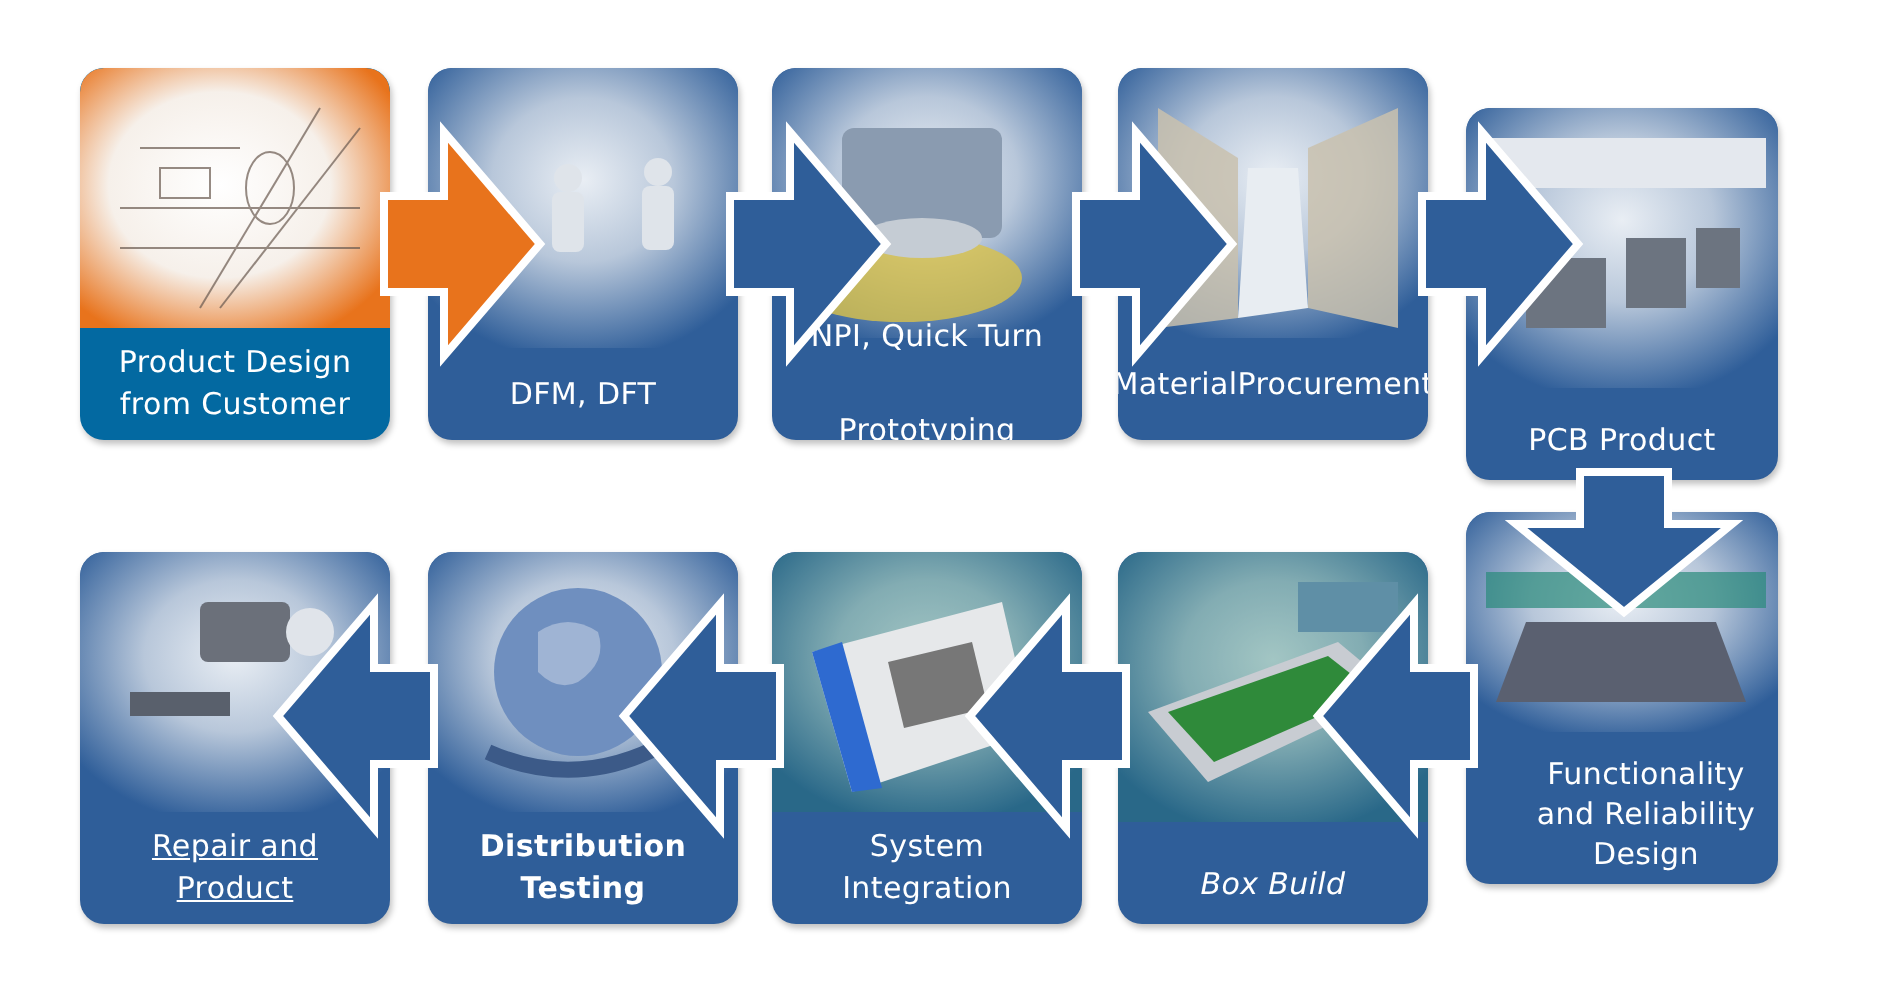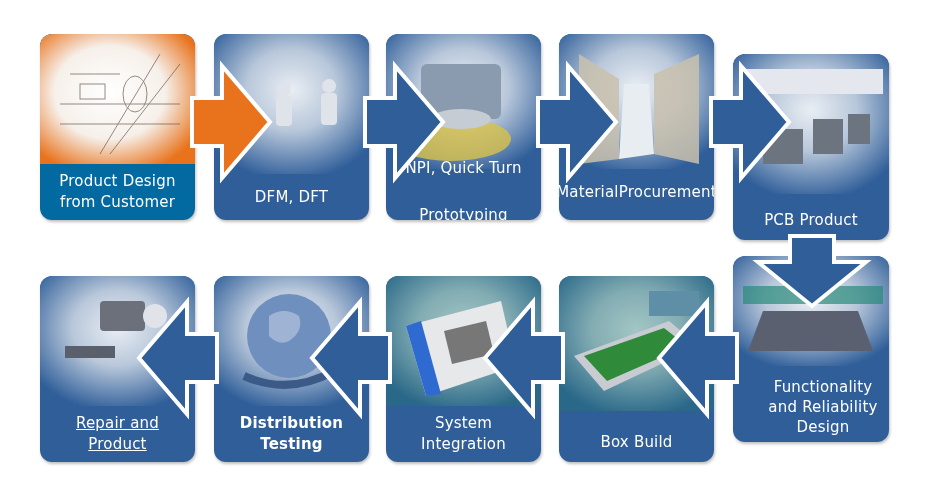--- a/index.html
+++ b/index.html
@@ -107,21 +107,21 @@
     <rect x="10" y="30" width="140" height="18" fill="#2a8a7a" opacity="0.7"></rect>
     <polygon points="15,95 140,95 125,55 30,55" fill="#5a6070"></polygon>
   </svg>
   <div class="label" style="height:70px;flex-direction:column;line-height:20px;margin-left:24px;">
     <span>Functionality</span>
     <span>and Reliability</span>
     <span>Design</span>
   </div>
 </div>
 
-<div class="box blue" style="left:559px;top:276px;width:155px;height:186px;">
+<div class="box blue" style="left:559px;top:276px;width:155px;height:186px;font-style:italic;">
   <svg class="photo" width="155" height="135">
     <rect width="155" height="135" fill="url(#gBluePhoto)"></rect>
     <rect width="155" height="135" fill="#1f7a6a" opacity="0.35"></rect>
     <polygon points="15,80 110,45 140,70 45,115" fill="#c8ccd2"></polygon>
     <polygon points="25,80 105,52 128,70 48,105" fill="#2f8a3a"></polygon>
     <rect x="90" y="15" width="50" height="25" fill="#5f8fa6"></rect>
   </svg>
   <div class="label" style="height:40px;">Box Build</div>
 </div>
 

